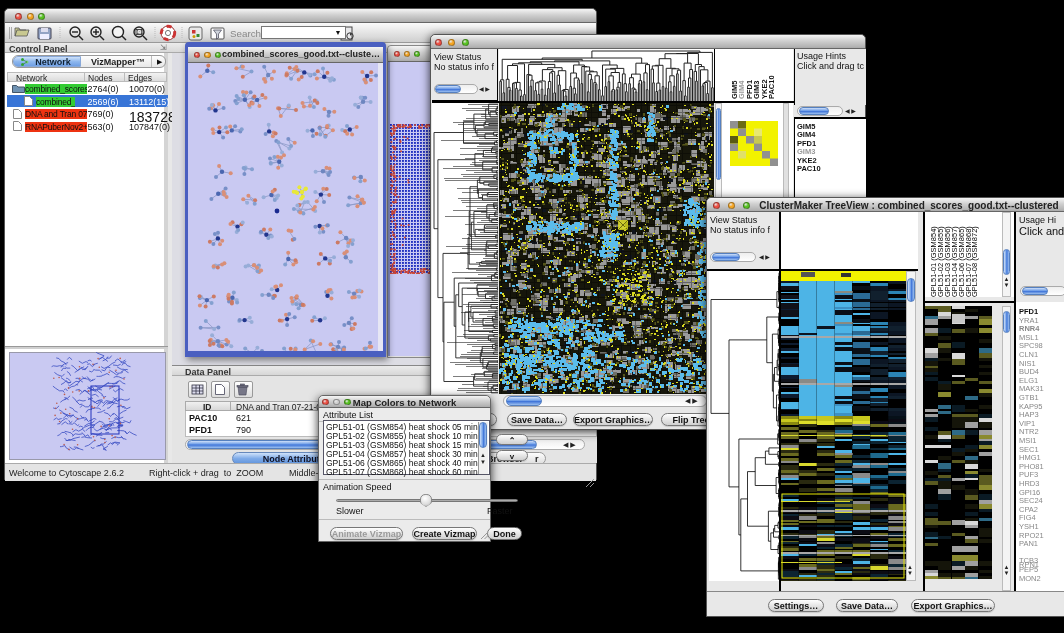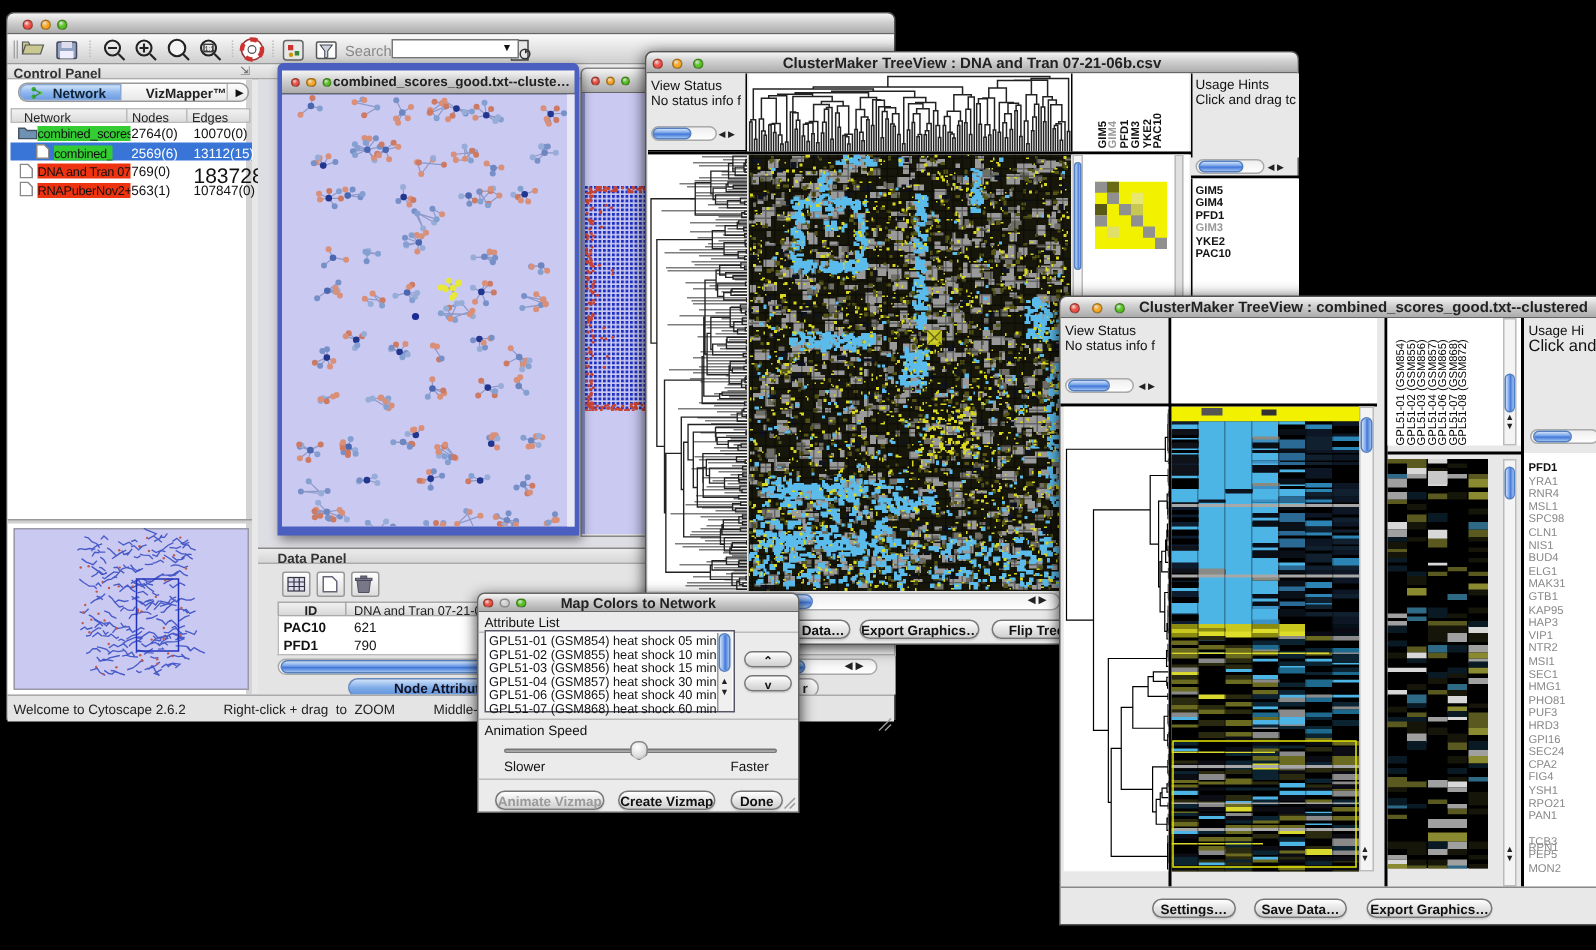--- a/index.html
+++ b/index.html
@@ -66,21 +66,21 @@
     <div class="txt" style="left:155px;top:34px;font-size:8px;color:#666">⇲</div>
     <div class="abs" style="left:0;top:44px;width:163px;height:410px;background:#fff;border-right:4px solid #d4d4d4"></div>
     <div class="abs" style="left:7px;top:46px;width:154px;height:13px;background:linear-gradient(#fdfdfd,#e8e8e8);border:1px solid #999;border-radius:6px"></div>
     <div class="abs" style="left:8px;top:47px;width:68px;height:11px;background:linear-gradient(#cfe2fa,#8fb8ee 50%,#6f9fe4);border-radius:5px 0 0 5px;border:1px solid #88a8d8;font-size:9px;font-weight:bold;color:#123;text-align:center;line-height:11px;padding-left:12px">Network</div>
     <svg class="abs" style="left:15px;top:48px" width="10" height="10">
       <circle cx="2.5" cy="2.5" r="1.5" fill="#3a3"></circle>
       <circle cx="2.5" cy="7.5" r="1.5" fill="#3a3"></circle>
       <circle cx="7" cy="5" r="1.5" fill="#7c7"></circle>
       <path d="M2.5 2.5L7 5L2.5 7.5" stroke="#383" fill="none" stroke-width="0.7"></path>
     </svg>
-    <div class="txt" style="left:86px;top:48px;width:60px;text-align:right;font-size:9px;font-weight:bold;color:#222">VizMapper™</div>
+    <div class="txt" style="left:86px;top:48px;width:60px;text-align:left;font-size:9px;font-weight:bold;color:#222">VizMapper™</div>
     <div class="abs" style="left:146px;top:47px;width:1px;height:11px;background:#bbb"></div>
     <div class="txt" style="left:152px;top:48.5px;font-size:7px;color:#111">▶</div>
     <div class="abs" style="left:2px;top:63px;width:160px;height:10px;background:linear-gradient(#f2f2f2,#dcdcdc);border:1px solid #bbb"></div>
     <div class="txt" style="left:11px;top:64px;font-size:8.5px;color:#222">Network</div>
     <div class="txt" style="left:83px;top:64px;font-size:8.5px;color:#222">Nodes</div>
     <div class="txt" style="left:123px;top:64px;font-size:8.5px;color:#222">Edges</div>
     <div class="abs" style="left:79px;top:63px;width:1px;height:10px;background:#bbb"></div>
     <div class="abs" style="left:119px;top:63px;width:1px;height:10px;background:#bbb"></div>
     <svg class="abs" style="left:7px;top:75px" width="13" height="9">
       <path d="M0.5 8.5v-7h4l1.5 1.5h6.5v5.5z" fill="#6f92b2" stroke="#456"></path>
@@ -98,21 +98,21 @@
     <svg class="abs" style="left:8px;top:99.5px" width="9" height="10">
       <path d="M0.5 0.5h5l3 3v6h-8z" fill="#fff" stroke="#888"></path>
     </svg>
     <div class="txt" style="left:20px;top:100px;font-size:8.5px;letter-spacing:-0.2px;color:#111;background:#ee3311;width:62px;overflow:hidden">DNA and Tran 07</div>
     <div class="txt" style="left:82.5px;top:100px;font-size:9px;color:#111">769(0)</div>
     <div class="txt" style="left:124px;top:100px;font-size:14px;color:#111">183728(0)</div>
     <svg class="abs" style="left:8px;top:112.0px" width="9" height="10">
       <path d="M0.5 0.5h5l3 3v6h-8z" fill="#fff" stroke="#888"></path>
     </svg>
     <div class="txt" style="left:20px;top:112.5px;font-size:8.5px;letter-spacing:-0.2px;color:#111;background:#ee3311;width:62px;overflow:hidden">RNAPuberNov2+!</div>
-    <div class="txt" style="left:82.5px;top:112.5px;font-size:9px;color:#111">563(1)</div>
+    <div class="txt" style="left:82.5px;top:112.5px;font-size:9px;color:#111">563(0)</div>
     <div class="txt" style="left:124px;top:112.5px;font-size:9px;color:#111">107847(0)</div>
     <div class="abs" style="left:0;top:337px;width:163px;height:3px;background:#d0d0d0;border-top:1px solid #999"></div>
     <div class="abs" style="left:4px;top:343px;width:157px;height:108px;background:#c9c9f2;border:1px solid #99a"></div>
     <svg style="position:absolute;left:4px;top:343px" width="157" height="108">
       <path d="M47.2 5.9l2.7 0.6l2.3 2.6l3.3 1.4l1.9 2.7M58.2 7.6l2.1 -2.3l2.8 2.5M69.8 9.0l3.5 2.3l3.8 -1.8l2.1 1.8M78.5 9.0l2.5 -1.0l1.6 1.3M89.6 7.5l3.6 -2.2l2.1 1.4l3.6 2.8M93.7 8.9l3.7 -1.8l1.5 -2.5M97.7 6.0l2.9 0.2l2.0 -2.6M106.0 8.9l2.9 -2.0l3.0 2.7l1.6 0.3l3.0 -2.1M111.5 9.9l1.8 1.2l3.9 -1.6M42.6 14.7l1.7 -0.9l3.7 0.5l2.6 -0.6l4.0 0.4M52.0 15.5l1.5 -2.3l2.1 -1.4l3.5 -1.2M56.1 14.4l1.6 1.7l3.5 -0.0M62.4 13.3l1.7 0.9l1.7 1.6l2.8 2.7l2.9 -2.2M72.1 15.1l1.6 2.6l3.5 -1.4l1.9 -2.3M78.4 12.5l2.0 -0.7l3.0 2.8l2.4 -2.2M83.6 12.9l3.4 -1.2l1.8 -0.5M92.1 14.6l3.0 1.8l3.2 -1.4l3.0 0.7M97.2 16.0l2.8 -2.0l3.1 -2.5l3.5 -1.7M104.0 13.0l3.0 0.3l1.7 0.3l3.0 -1.4M108.1 14.9l4.0 2.3l2.9 0.1l2.8 2.5l1.7 0.9M112.7 13.5l2.1 -2.2l1.7 -0.0l1.7 2.3l3.3 1.1M45.4 20.4l3.1 2.3l1.6 0.6l3.0 1.1l2.5 -2.6M52.4 19.0l1.7 -2.8l3.1 0.3M57.9 19.4l2.3 1.7l1.5 2.7M65.7 20.5l3.6 -2.4l2.4 -1.6l3.4 -1.8M74.4 17.0l1.7 0.9l1.7 -2.4M80.2 19.1l2.4 0.8l2.1 -1.5M84.4 17.4l2.1 0.7l3.9 0.1l2.5 2.4M92.5 17.8l3.1 1.1l1.8 -2.8M100.3 18.0l3.8 2.3l3.8 2.8l1.7 -1.1M105.8 19.0l2.9 2.3l3.7 -0.4l1.7 -1.2M111.8 20.3l2.6 -1.9l2.5 -1.0l1.9 0.3M52.0 25.6l3.9 2.8l3.0 2.6l3.2 -0.7M57.1 26.2l1.5 0.3l2.7 2.2M66.6 26.4l2.8 -0.2l1.5 2.5l2.0 -1.7l4.0 -1.1M73.2 24.4l1.7 1.9l4.0 0.9l2.5 2.3l2.8 -2.2M78.0 24.5l2.0 2.5l2.9 1.8l3.4 -1.9M87.5 24.3l2.2 0.1l3.4 -0.4M92.9 23.4l1.9 -0.3l3.2 -1.6l2.3 1.5M104.7 25.5l2.2 -0.9l2.9 0.2l3.9 1.6l2.6 -1.0M43.9 34.1l2.6 2.1l4.0 2.6l3.3 -0.0l1.7 1.8M52.0 32.6l3.3 -1.9l1.7 -2.0l3.0 2.3l2.2 -1.5M59.2 32.8l1.5 1.0l2.3 -1.7l4.0 -2.8l3.3 0.5M66.9 33.4l2.2 -2.2l2.2 -2.8l2.5 1.7M78.7 34.6l2.3 2.0l3.7 1.3M86.3 33.9l2.5 1.5l3.7 0.0l3.6 -2.8l4.0 -2.2M95.4 33.7l3.1 -2.4l3.9 0.1l2.1 0.7l3.9 -0.9M102.8 31.5l3.1 -0.2l3.8 -2.4M106.9 31.5l1.8 -1.1l2.1 -1.9l3.1 2.6l2.4 0.8M54.8 38.4l1.7 -1.7l2.1 2.3M59.0 36.9l3.8 -2.4l2.5 -0.4l1.9 -1.5l1.9 0.4M66.6 38.3l3.7 -0.9l2.8 2.4M73.9 39.4l2.2 -1.3l2.6 2.9l2.6 1.6M78.2 36.9l3.2 -1.7l2.1 -0.3l1.7 2.7l2.5 2.7M82.7 38.1l3.1 -0.5l1.5 -0.4l2.5 2.7l3.9 2.7M88.1 36.1l2.1 1.3l2.8 0.6M100.0 37.2l2.5 -1.4l3.9 -1.9M104.0 37.6l2.3 2.2l2.6 -1.9l2.3 -1.3l3.3 1.8M55.4 45.5l3.0 0.8l2.7 -2.5M63.4 45.1l2.3 1.8l1.9 2.7l3.0 3.0l2.7 -0.5M70.7 42.5l1.5 -1.3l3.3 -2.5l3.9 1.2l3.4 -2.0M78.7 45.5l3.3 2.3l3.9 3.0l2.3 -1.9l3.2 -1.1M82.7 43.3l3.7 -1.0l3.2 2.5M92.4 43.0l3.0 1.9l1.7 -0.5M104.1 45.3l2.8 2.9l1.9 1.1l1.8 -2.6M51.3 50.3l2.6 -2.0l3.6 -1.4M55.4 47.3l2.1 -0.8l2.1 1.2M67.2 49.8l2.9 -1.8l3.9 1.0l2.7 -0.6M79.0 47.8l3.3 -1.9l1.6 0.6M83.7 48.8l1.8 0.7l2.5 2.4l2.3 -1.7l3.5 -1.6M88.8 49.3l1.7 -0.8l2.7 -0.8M97.2 48.6l3.8 0.8l2.1 0.5l1.9 -2.6l3.5 -1.4M102.9 50.1l1.6 0.4l3.5 -2.9M108.2 49.2l3.8 -2.2l3.3 1.1l3.0 -0.1l2.5 -1.3M44.1 55.9l2.9 0.9l3.1 -3.0M50.2 57.9l1.9 1.0l2.4 2.0l2.0 1.1l3.2 1.5M60.5 55.2l3.3 1.4l1.6 2.2l3.2 1.5M71.2 55.6l2.3 -2.6l2.9 1.8l3.2 0.1l1.7 -2.5M82.0 56.3l2.0 0.4l2.2 -0.8l3.5 0.3l2.2 1.5M88.5 54.6l1.7 -2.1l2.3 -2.9l2.2 1.7l2.1 -2.8M93.7 54.5l2.4 -2.6l2.0 -2.1l3.3 1.1l2.8 -1.1M98.1 56.2l2.1 -0.2l2.2 -2.6l2.9 -2.2M107.9 54.9l3.4 -1.0l3.1 1.0l1.8 1.9M113.2 55.5l1.8 -1.3l2.5 2.7l3.9 -1.7M53.6 61.0l3.7 2.1l2.3 2.4M60.1 63.6l4.0 -0.5l2.4 2.3l3.2 1.5M71.5 63.3l2.1 2.8l3.4 -0.3l1.6 2.9M77.0 60.6l1.8 -2.7l2.5 -0.5l1.7 0.1M88.4 60.5l3.7 -0.5l1.6 -0.8l2.5 -1.2M95.2 60.5l3.9 1.3l2.4 2.7l1.5 -1.9l1.8 -0.7M103.6 62.0l1.7 -0.5l3.2 2.8l2.0 2.3l3.8 -1.5M110.5 61.9l3.9 -2.6l3.0 -1.1M44.6 67.9l2.9 -1.9l1.6 1.5l3.6 -1.0M54.1 66.6l2.1 -2.2l2.4 -1.6l3.4 2.4l2.4 -2.6M59.7 68.2l1.6 2.7l2.0 -1.6M66.0 69.9l2.1 -2.6l3.7 -0.7l3.3 -1.4M75.2 68.2l2.1 -0.8l2.2 2.2l1.5 -1.2M81.1 68.8l3.9 -2.4l2.3 1.0M90.3 69.3l3.4 0.9l2.6 2.9l3.6 -0.7M100.2 69.6l3.2 0.3l3.3 -2.7l2.8 0.0M105.4 66.6l2.4 -1.0l1.8 2.6l3.1 2.6l2.9 -0.6M114.4 68.6l3.3 1.1l2.9 1.3l1.5 -2.7M48.3 72.0l2.7 -0.4l1.6 -2.5l3.9 -2.5l2.1 0.4M52.5 72.7l3.7 -2.9l3.0 2.4M59.6 71.7l3.8 0.5l1.7 -1.5l3.5 2.9l1.6 -1.0M69.8 75.0l2.0 -0.9l2.3 1.2M75.3 74.2l3.9 -2.5l4.0 -1.0l2.4 -1.9M82.7 73.6l1.9 -0.3l2.4 -1.7l3.8 -2.5M93.1 71.8l1.7 1.8l3.4 -0.4l3.0 -1.6l2.0 2.3M101.0 74.3l2.5 -2.9l2.9 -1.2l3.0 1.1M55.6 79.3l2.6 0.5l3.8 1.1l2.7 2.8M63.6 79.9l3.3 -2.2l2.8 1.5l3.7 -2.1l2.8 2.7M72.7 80.5l1.9 1.6l1.6 2.3l2.7 -1.6l1.9 2.9M77.0 78.8l1.9 -2.1l3.5 -1.6l2.9 0.9M85.2 77.0l2.8 2.1l3.3 -1.9l2.9 -2.8l3.2 1.0M90.8 77.4l3.6 -1.2l3.1 2.2l1.5 -2.6l4.0 -2.5M96.8 78.3l3.8 -1.9l2.3 1.8M108.1 78.6l3.6 0.0l3.7 0.3l2.4 2.9M116.0 79.0l2.1 2.8l2.3 -2.1l3.7 2.2l3.5 1.5M48.4 83.7l2.3 -0.9l2.2 -2.4l2.6 0.1l2.6 2.1M55.5 86.0l2.6 2.9l1.8 -1.5l3.2 0.6l3.5 0.6M63.0 84.4l3.2 -2.6l3.6 0.6l3.6 -0.6M72.4 85.4l2.8 -0.6l2.6 0.8l3.0 0.3l2.2 0.1M81.5 83.3l1.9 -1.8l2.8 0.8l3.8 0.8l3.4 0.3M87.0 84.3l2.5 -1.6l3.4 -2.4M91.2 85.7l2.6 1.0l2.8 -0.2M102.4 86.6l3.8 -1.8l3.6 0.9l3.1 -0.3l1.8 1.7M111.9 84.0l2.6 2.5l2.9 1.0M51.0 94.7l1.6 -0.1l3.2 -1.0l1.7 2.6l3.6 2.0M60.5 94.9l3.0 2.1l2.3 0.4l1.6 -1.6l2.5 0.8M64.8 95.0l2.5 0.2l1.7 0.8l2.1 1.0l3.2 1.0M75.8 94.5l3.7 -1.2l3.3 -2.4l1.7 -1.9l2.2 -0.4M81.8 95.1l1.9 1.3l1.8 -0.7M88.9 93.4l1.6 0.6l1.6 -2.0l2.2 0.1l3.3 -2.8M98.6 93.1l3.1 -2.3l1.6 1.4M102.8 92.7l2.9 -2.2l2.9 1.2M87.4 94.4L93.2 92.7L94.9 95.7L97.3 98.3L94.0 97.0L98.8 94.3M102.7 91.3L106.1 90.1L110.9 90.8L107.9 93.3M108.9 73.4L110.7 73.3L114.1 73.4L107.7 71.1L112.6 70.3M93.5 35.0L87.7 38.0L85.7 39.0L80.1 36.5M72.8 77.1L75.6 75.2L81.1 72.9L85.0 72.7L85.8 73.3L83.4 75.4M94.1 74.7L98.1 75.0L98.3 73.2L103.7 71.6L104.9 73.7M56.7 88.5L61.3 88.3L64.0 86.6L70.9 85.0M96.3 76.8L97.3 78.0L102.0 76.0L108.8 75.8L114.0 73.8M96.3 80.8L99.8 80.6L99.1 79.9M107.9 74.5L110.4 73.8L114.1 73.0M90.3 7.1L93.5 5.2L95.1 3.8L88.3 1.1L86.7 -0.5L82.2 -1.5M97.6 52.2L103.2 50.6L108.7 51.7" stroke="#3a4ec2" stroke-width="0.9" fill="none" opacity="0.9"></path>
       <circle cx="95.9" cy="90.5" r="0.8" fill="#c05a4a"></circle>
       <circle cx="55.5" cy="42.4" r="0.8" fill="#c05a4a"></circle>
       <circle cx="82.8" cy="54.3" r="0.8" fill="#c05a4a"></circle>
       <circle cx="115.0" cy="27.0" r="0.8" fill="#c05a4a"></circle>
       <circle cx="63.5" cy="77.3" r="0.8" fill="#c05a4a"></circle>
@@ -902,21 +902,20 @@
     <circle cx="113.3" cy="135.5" r="2.0" fill="#e8e838"></circle>
     <circle cx="107.9" cy="128.9" r="2.0" fill="#e8e838"></circle>
     <circle cx="105.7" cy="128.7" r="2.0" fill="#e8e838"></circle>
     <circle cx="89.0" cy="148.0" r="2.4" fill="#1a2a90"></circle>
   </svg>
 <div class="abs" style="left:430px;top:34px;width:436px;height:396px;background:#e8e8e8;border:1px solid #555;border-radius:5px 5px 0 0;box-shadow:0 2px 10px #000c">
     <div class="abs tbar" style="left:0;top:0;width:100%;height:14px;border-radius:5px 5px 0 0"></div>
     <span style="position:absolute;left:3.5px;top:3.5px;width:7.0px;height:7.0px;border-radius:50%;background:radial-gradient(circle at 35% 30%, #fff8 0%, #ee5044 45%, #ee5044);border:0.5px solid #00000055"></span>
     <span style="position:absolute;left:17.0px;top:3.5px;width:7.0px;height:7.0px;border-radius:50%;background:radial-gradient(circle at 35% 30%, #fff8 0%, #f6a623 45%, #f6a623);border:0.5px solid #00000055"></span>
     <span style="position:absolute;left:30.5px;top:3.5px;width:7.0px;height:7.0px;border-radius:50%;background:radial-gradient(circle at 35% 30%, #fff8 0%, #58c322 45%, #58c322);border:0.5px solid #00000055"></span>
-    <div class="txt" style="left:0;top:1.5px;width:100%;text-align:center;font-size:10px;font-weight:bold;color:#222">ClusterMaker TreeView : DNA and Tran 07-21-06b.csv</div>
     <div class="abs" style="left:1px;top:14px;width:66px;height:52px;background:#e8e8e8;border-right:1px solid #000;border-bottom:1px solid #000"></div>
     <div class="txt" style="left:3px;top:17px;font-size:9px;color:#111">View Status</div>
     <div class="txt" style="left:3px;top:27px;font-size:9px;color:#111">No status info f</div>
     <div style="position:absolute;left:3px;top:49px;width:44px;height:10px;background:linear-gradient(#eee,#fff);border:1px solid #aaa;border-radius:5.0px;"></div>
     <div style="position:absolute;left:4px;top:50px;width:26px;height:8px;border-radius:5.0px;background:linear-gradient(#cfe0f8,#6f9ee8 45%,#3f74d8 55%,#9cc0f0);border:0.5px solid #5580c0"></div>
     <div class="txt" style="left:48px;top:50px;font-size:6px;color:#222">◀ ▶</div>
     <svg style="position:absolute;left:68px;top:14px" width="215" height="52">
       <rect width="215" height="52" fill="#ffffff"></rect>
       <path d="M78.8 52.0V30.8H80.4V52.0M147.3 52.0V40.7H148.9V52.0M207.8 52.0V44.5H209.4V52.0M91.6 52.0V30.3H93.2V52.0M203.1 52.0V36.9H204.6V52.0M88.4 52.0V42.8H90.0V52.0M185.5 52.0V46.9H187.1V52.0M39.0 52.0V45.3H40.6V52.0M96.4 52.0V35.2H97.9V52.0M75.6 52.0V44.8H77.2V52.0M171.2 52.0V42.8H172.8V52.0M139.4 52.0V34.7H140.9V52.0M94.8 52.0V33.6H97.1V35.2M99.5 52.0V40.7H101.1V52.0M45.4 52.0V46.2H47.0V52.0M188.7 52.0V38.1H190.3V52.0M70.9 52.0V37.4H72.5V52.0M203.9 36.9V34.7H206.2V52.0M180.8 52.0V42.0H182.4V52.0M102.7 52.0V46.8H104.3V52.0M174.4 52.0V37.3H176.0V52.0M0.8 52.0V32.3H2.4V52.0M48.6 52.0V39.6H50.2V52.0M82.0 52.0V34.6H83.6V52.0M89.2 42.8V25.4H92.4V30.3M4.0 52.0V43.8H5.6V52.0M205.0 34.7V33.5H208.6V44.5M10.4 52.0V41.2H11.9V52.0M66.1 52.0V47.0H67.7V52.0M35.8 52.0V41.6H37.4V52.0M189.5 38.1V29.0H191.9V52.0M166.4 52.0V39.1H168.0V52.0M42.2 52.0V40.2H43.8V52.0M136.2 52.0V43.0H137.8V52.0M49.4 39.6V32.5H51.8V52.0M183.9 52.0V31.6H186.3V46.9M21.5 52.0V47.0H23.1V52.0M156.9 52.0V42.5H158.5V52.0M196.7 52.0V32.1H198.3V52.0M31.1 52.0V37.2H32.6V52.0M169.6 52.0V32.8H172.0V42.8M129.8 52.0V34.7H131.4V52.0M36.6 41.6V33.8H39.8V45.3M59.7 52.0V35.9H61.3V52.0M160.1 52.0V41.0H161.6V52.0M38.2 33.8V33.0H43.0V40.2M50.6 32.5V23.9H53.4V52.0M112.3 52.0V42.1H113.9V52.0M16.7 52.0V39.4H18.3V52.0M117.1 52.0V40.8H118.6V52.0M64.5 52.0V42.1H66.9V47.0M113.1 42.1V40.7H115.5V52.0M54.9 52.0V43.9H56.5V52.0M74.1 52.0V39.2H76.4V44.8M177.6 52.0V24.8H179.2V52.0M117.9 40.8V38.2H120.2V52.0M105.9 52.0V37.6H107.5V52.0M62.9 52.0V41.4H65.7V42.1M144.1 52.0V32.8H145.7V52.0M163.2 52.0V37.6H164.8V52.0M13.5 52.0V34.4H15.1V52.0M96.0 33.6V26.8H100.3V40.7M178.4 24.8V21.2H181.6V42.0M212.6 52.0V38.7H214.2V52.0M126.6 52.0V42.7H128.2V52.0M52.0 23.9V22.6H55.7V43.9M144.9 32.8V23.9H148.1V40.7M157.7 42.5V34.1H160.9V41.0M90.8 25.4V22.8H98.1V26.8M86.8 52.0V22.1H94.5V22.8M40.6 33.0V32.0H46.2V46.2M19.9 52.0V41.0H22.3V47.0M109.1 52.0V32.7H110.7V52.0M31.9 37.2V31.1H34.2V52.0M153.7 52.0V33.8H155.3V52.0M125.0 52.0V34.7H127.4V42.7M134.6 52.0V40.3H137.0V43.0M119.0 38.2V33.4H121.8V52.0M75.2 39.2V29.0H79.6V30.8M71.7 37.4V24.0H77.4V29.0M58.1 52.0V26.3H60.5V35.9M43.4 32.0V20.6H53.8V22.6M85.2 52.0V17.9H90.6V22.1M64.3 41.4V40.5H69.3V52.0M109.9 32.7V26.9H114.3V40.7M140.1 34.7V31.6H142.5V52.0M8.8 52.0V38.4H11.1V41.2M206.8 33.5V32.1H211.0V52.0M7.2 52.0V30.3H10.0V38.4M152.1 52.0V20.1H154.5V33.8M195.1 52.0V22.4H197.5V32.1M14.3 34.4V33.9H17.5V39.4M153.3 20.1V16.9H159.3V34.1M201.5 52.0V20.8H208.9V32.1M170.8 32.8V26.8H175.2V37.3M15.9 33.9V33.4H21.1V41.0M112.1 26.9V23.5H120.4V33.4M29.5 52.0V26.2H33.0V31.1M173.0 26.8V19.8H180.0V21.2M24.7 52.0V45.6H26.3V52.0M167.2 39.1V19.3H176.5V19.8M1.6 32.3V30.8H4.8V43.8M106.7 37.6V20.1H116.3V23.5M133.0 52.0V39.1H135.8V40.3M59.3 26.3V21.7H66.8V40.5M156.3 16.9V16.3H164.0V37.6M190.7 29.0V20.5H193.5V52.0M199.9 52.0V17.6H205.2V20.8M48.6 20.6V18.7H63.1V21.7M8.6 30.3V16.5H18.5V33.4M146.5 23.9V15.6H150.5V52.0M196.3 22.4V15.5H202.5V17.6M82.8 34.6V17.5H87.9V17.9M160.2 16.3V9.7H171.9V19.3M123.4 52.0V24.9H126.2V34.7M185.1 31.6V14.1H192.1V20.5M166.0 9.7V4.7H188.6V14.1M27.9 52.0V25.6H31.3V26.2M13.5 16.5V14.8H25.5V45.6M130.6 34.7V28.7H134.4V39.1M132.5 28.7V25.1H141.3V31.6M74.6 24.0V16.0H85.4V17.5M29.6 25.6V15.4H55.8V18.7M19.5 14.8V13.8H42.7V15.4M177.3 4.7V4.5H199.4V15.5M31.1 13.8V12.8H80.0V16.0M111.5 20.1V19.4H124.8V24.9M188.4 4.5V3.4H213.4V38.7M136.9 25.1V14.2H148.5V15.6M103.5 46.8V16.0H118.2V19.4M55.5 12.8V11.9H110.8V16.0M3.2 30.8V10.3H83.2V11.9M43.2 10.3V9.0H142.7V14.2M92.9 9.0V2.0H200.9V3.4" fill="none" stroke="#222" stroke-width="1.0"></path>
     </svg>
@@ -1073,21 +1072,21 @@
     <div class="txt" style="left:296.5px;top:366px;font-size:6px;color:#222">▲<br>▼</div>
     <div class="abs" style="left:307px;top:14px;width:1.5px;height:379px;background:#000"></div>
     <div class="abs" style="left:309px;top:14px;width:81px;height:87px;background:#e8e8e8"></div>
     <div class="txt" style="left:312px;top:17px;font-size:9px;color:#111">Usage Hi</div>
     <div class="txt" style="left:312px;top:27px;font-size:11px;color:#111">Click and</div>
     <div style="position:absolute;left:313px;top:88px;width:46px;height:10px;background:linear-gradient(#eee,#fff);border:1px solid #aaa;border-radius:5.0px;"></div>
     <div style="position:absolute;left:315px;top:89px;width:26px;height:8px;border-radius:5.0px;background:linear-gradient(#cfe0f8,#6f9ee8 45%,#3f74d8 55%,#9cc0f0);border:0.5px solid #5580c0"></div>
     <div class="abs" style="left:309px;top:104px;width:51px;height:289px;background:#fff"></div>
     <div class="txt" style="left:312px;top:109.0px;font-size:7.5px;font-weight:bold;color:#111">PFD1</div>
     <div class="txt" style="left:312px;top:117.6px;font-size:7.5px;font-weight:normal;color:#888">YRA1</div>
-    <div class="txt" style="left:312px;top:126.2px;font-size:7.5px;font-weight:normal;color:#888">RNR4</div>
+    <div class="txt" style="left:312px;top:126.2px;font-size:7.5px;font-weight:bold;color:#888">RNR4</div>
     <div class="txt" style="left:312px;top:134.8px;font-size:7.5px;font-weight:normal;color:#888">MSL1</div>
     <div class="txt" style="left:312px;top:143.4px;font-size:7.5px;font-weight:normal;color:#888">SPC98</div>
     <div class="txt" style="left:312px;top:152.0px;font-size:7.5px;font-weight:normal;color:#888">CLN1</div>
     <div class="txt" style="left:312px;top:160.6px;font-size:7.5px;font-weight:normal;color:#888">NIS1</div>
     <div class="txt" style="left:312px;top:169.2px;font-size:7.5px;font-weight:normal;color:#888">BUD4</div>
     <div class="txt" style="left:312px;top:177.8px;font-size:7.5px;font-weight:normal;color:#888">ELG1</div>
     <div class="txt" style="left:312px;top:186.4px;font-size:7.5px;font-weight:normal;color:#888">MAK31</div>
     <div class="txt" style="left:312px;top:195.0px;font-size:7.5px;font-weight:normal;color:#888">GTB1</div>
     <div class="txt" style="left:312px;top:203.6px;font-size:7.5px;font-weight:normal;color:#888">KAP95</div>
     <div class="txt" style="left:312px;top:212.2px;font-size:7.5px;font-weight:normal;color:#888">HAP3</div>
@@ -1108,21 +1107,21 @@
     <div class="txt" style="left:312px;top:341.2px;font-size:7.5px;font-weight:normal;color:#888">PAN1</div>
     <div class="txt" style="left:312px;top:362px;font-size:7.5px;font-weight:normal;color:#888">RPN1</div>
     <div class="txt" style="left:312px;top:358.4px;font-size:7.5px;font-weight:normal;color:#888">TCB3</div>
     <div class="txt" style="left:312px;top:367.0px;font-size:7.5px;font-weight:normal;color:#888">PEP5</div>
     <div class="txt" style="left:312px;top:375.6px;font-size:7.5px;font-weight:normal;color:#888">MON2</div>
     <div class="abs" style="left:0;top:393px;width:100%;height:1px;background:#888"></div>
     <div style="position:absolute;left:61px;top:401px;width:56px;height:13px;border:1px solid #777;border-radius:7.5px;background:linear-gradient(#fff,#e8e8e8 45%,#d0d0d0);box-shadow:0 1px 1px #0002;font-size:9px;font-weight:bold;color:#111;text-align:center;line-height:13px;white-space:nowrap;overflow:hidden">Settings…</div>
     <div style="position:absolute;left:129px;top:401px;width:62px;height:13px;border:1px solid #777;border-radius:7.5px;background:linear-gradient(#fff,#e8e8e8 45%,#d0d0d0);box-shadow:0 1px 1px #0002;font-size:9px;font-weight:bold;color:#111;text-align:center;line-height:13px;white-space:nowrap;overflow:hidden">Save Data…</div>
     <div style="position:absolute;left:204px;top:401px;width:84px;height:13px;border:1px solid #777;border-radius:7.5px;background:linear-gradient(#fff,#e8e8e8 45%,#d0d0d0);box-shadow:0 1px 1px #0002;font-size:9px;font-weight:bold;color:#111;text-align:center;line-height:13px;white-space:nowrap;overflow:hidden">Export Graphics…</div>
   </div>
-<div class="abs" style="left:318px;top:395px;width:215px;height:147px;background:#ebebeb;border:1px solid #666;border-radius:5px 5px 0 0;box-shadow:0 3px 10px #000c">
+<div class="abs" style="left:318px;top:395px;width:173px;height:147px;background:#ebebeb;border:1px solid #666;border-radius:5px 5px 0 0;box-shadow:0 3px 10px #000c">
     <div class="abs tbar" style="left:0;top:0;width:100%;height:12px;border-radius:5px 5px 0 0"></div>
     <span style="position:absolute;left:3.3px;top:2.8px;width:6.4px;height:6.4px;border-radius:50%;background:radial-gradient(circle at 35% 30%, #fff8 0%, #ee5044 45%, #ee5044);border:0.5px solid #00000055"></span>
     <span style="position:absolute;left:14.3px;top:2.8px;width:6.4px;height:6.4px;border-radius:50%;background:radial-gradient(circle at 35% 30%, #fff8 0%, #cfcfcf 45%, #cfcfcf);border:0.5px solid #00000055"></span>
     <span style="position:absolute;left:25.3px;top:2.8px;width:6.4px;height:6.4px;border-radius:50%;background:radial-gradient(circle at 35% 30%, #fff8 0%, #58c322 45%, #58c322);border:0.5px solid #00000055"></span>
     <div class="txt" style="left:0;top:1px;width:100%;text-align:center;font-size:9.5px;font-weight:bold;color:#222">Map Colors to Network</div>
     <div class="txt" style="left:4px;top:14px;font-size:9px;color:#111">Attribute List</div>
     <div class="abs" style="left:0;top:24.5px;width:100%;height:1px;background:#bbb"></div>
     <div class="abs" style="left:4px;top:24px;width:167px;height:55px;background:#fff;border:1.5px solid #556"></div>
     <div class="txt" style="left:7px;top:26px;font-size:8.5px;color:#111">GPL51-01 (GSM854) heat shock 05 min</div>
     <div class="txt" style="left:7px;top:35px;font-size:8.5px;color:#111">GPL51-02 (GSM855) heat shock 10 min</div>

